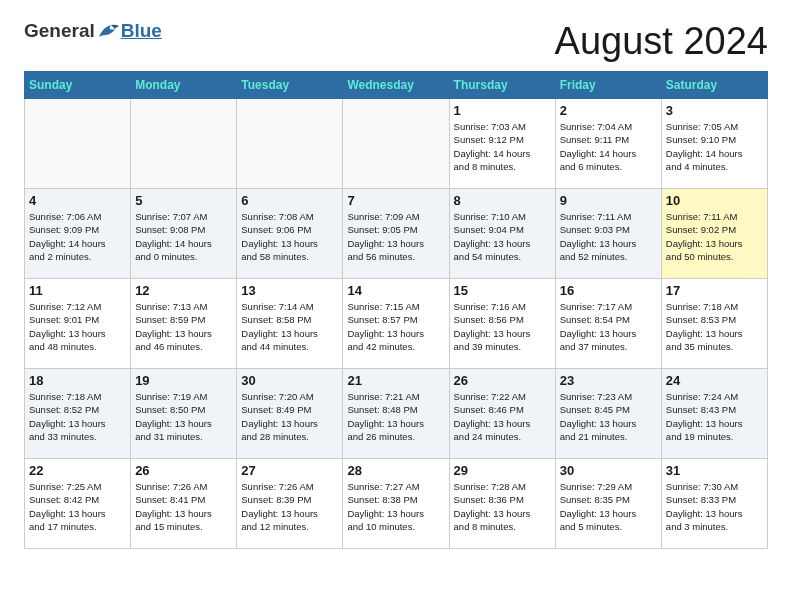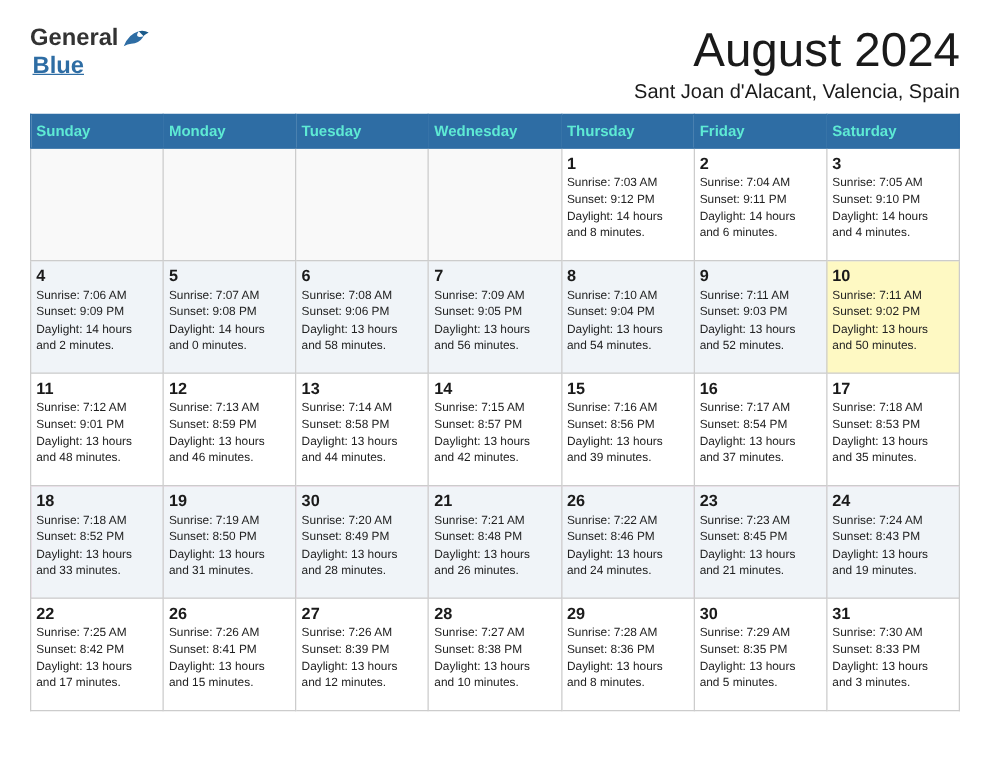--- a/index.html
+++ b/index.html
@@ -1,19 +1,19 @@
 <!DOCTYPE html>
 <html><head>
   <meta charset="utf-8">
   <style>
     * { box-sizing: border-box; margin: 0; padding: 0; }
     body { font-family: Arial, sans-serif; background: #fff; width: 792px; min-height: 612px; }
     .page { width: 792px; padding: 20px 24px 20px 24px; }
     .header-area { display: flex; justify-content: space-between; align-items: flex-start; margin-bottom: 8px; }
-    .logo { display: flex; flex-direction: column; align-items: flex-start; }
+    .logo { display: flex; align-items: flex-start; }
     .title-area { text-align: right; }
     .month-title { font-size: 38px; color: #1a1a1a; font-weight: normal; }
     .location { font-size: 16px; color: #1a1a1a; font-weight: normal; margin-top: 2px; }
     .calendar { width: 100%; border-collapse: collapse; }
     .calendar th { background: #2e6da4; color: #5eead4; font-size: 12px; font-weight: bold; padding: 6px 4px; border: 1px solid #2e6da4; text-align: left; }
     .calendar td { border: 1px solid #ccc; vertical-align: top; padding: 4px 4px; width: calc(100%/7); min-height: 90px; height: 90px; background: #fff; }
     .calendar tr:nth-child(even) td { background: #f5f5f5; }
     .calendar tbody tr:nth-child(odd) td { background: #fff; }
     .day-num { font-size: 13px; font-weight: bold; color: #1a1a1a; margin-bottom: 2px; }
     .day-info { font-size: 9.5px; color: #222; line-height: 1.4; }
@@ -36,21 +36,20 @@
           <path d="M2,14 Q6,4 14,2 Q10,8 18,6 Q14,12 8,12 Q5,12 2,14Z" fill="#2e6da4"></path>
           <path d="M14,2 Q18,1 22,3 Q18,5 18,6 Q16,4 14,2Z" fill="#1a5a8a"></path>
         </svg>
       </div>
       <div class="logo-bottom">
         <span class="logo-text-blue">Blue</span>
       </div>
     </div>
     <div class="title-area">
       <div class="month-title">August 2024</div>
-      <div class="location">Sant Joan d'Alacant, Valencia, Spain</div>
     </div>
   </div>
 
   <table class="calendar">
     <thead>
       <tr>
       <th>Sunday</th>
           <th>Monday</th>
           <th>Tuesday</th>
           <th>Wednesday</th>
@@ -131,21 +130,21 @@
           </td>
           <td>
             <div class="day-num">16</div>
             <div class="day-info">Sunrise: 7:17 AM<br>Sunset: 8:54 PM<br>Daylight: 13 hours<br>and 37 minutes.</div>
           </td>
           <td>
             <div class="day-num">17</div>
             <div class="day-info">Sunrise: 7:18 AM<br>Sunset: 8:53 PM<br>Daylight: 13 hours<br>and 35 minutes.</div>
           </td>
         </tr>
-        <tr style="background: #f9a8d4;">
+        <tr style="background: #fde047;">
           <td style="background: rgb(240, 244, 248);">
             <div class="day-num">18</div>
             <div class="day-info">Sunrise: 7:18 AM<br>Sunset: 8:52 PM<br>Daylight: 13 hours<br>and 33 minutes.</div>
           </td>
           <td style="background: rgb(240, 244, 248);">
             <div class="day-num">19</div>
             <div class="day-info">Sunrise: 7:19 AM<br>Sunset: 8:50 PM<br>Daylight: 13 hours<br>and 31 minutes.</div>
           </td>
           <td style="background: rgb(240, 244, 248);">
             <div class="day-num">30</div>

